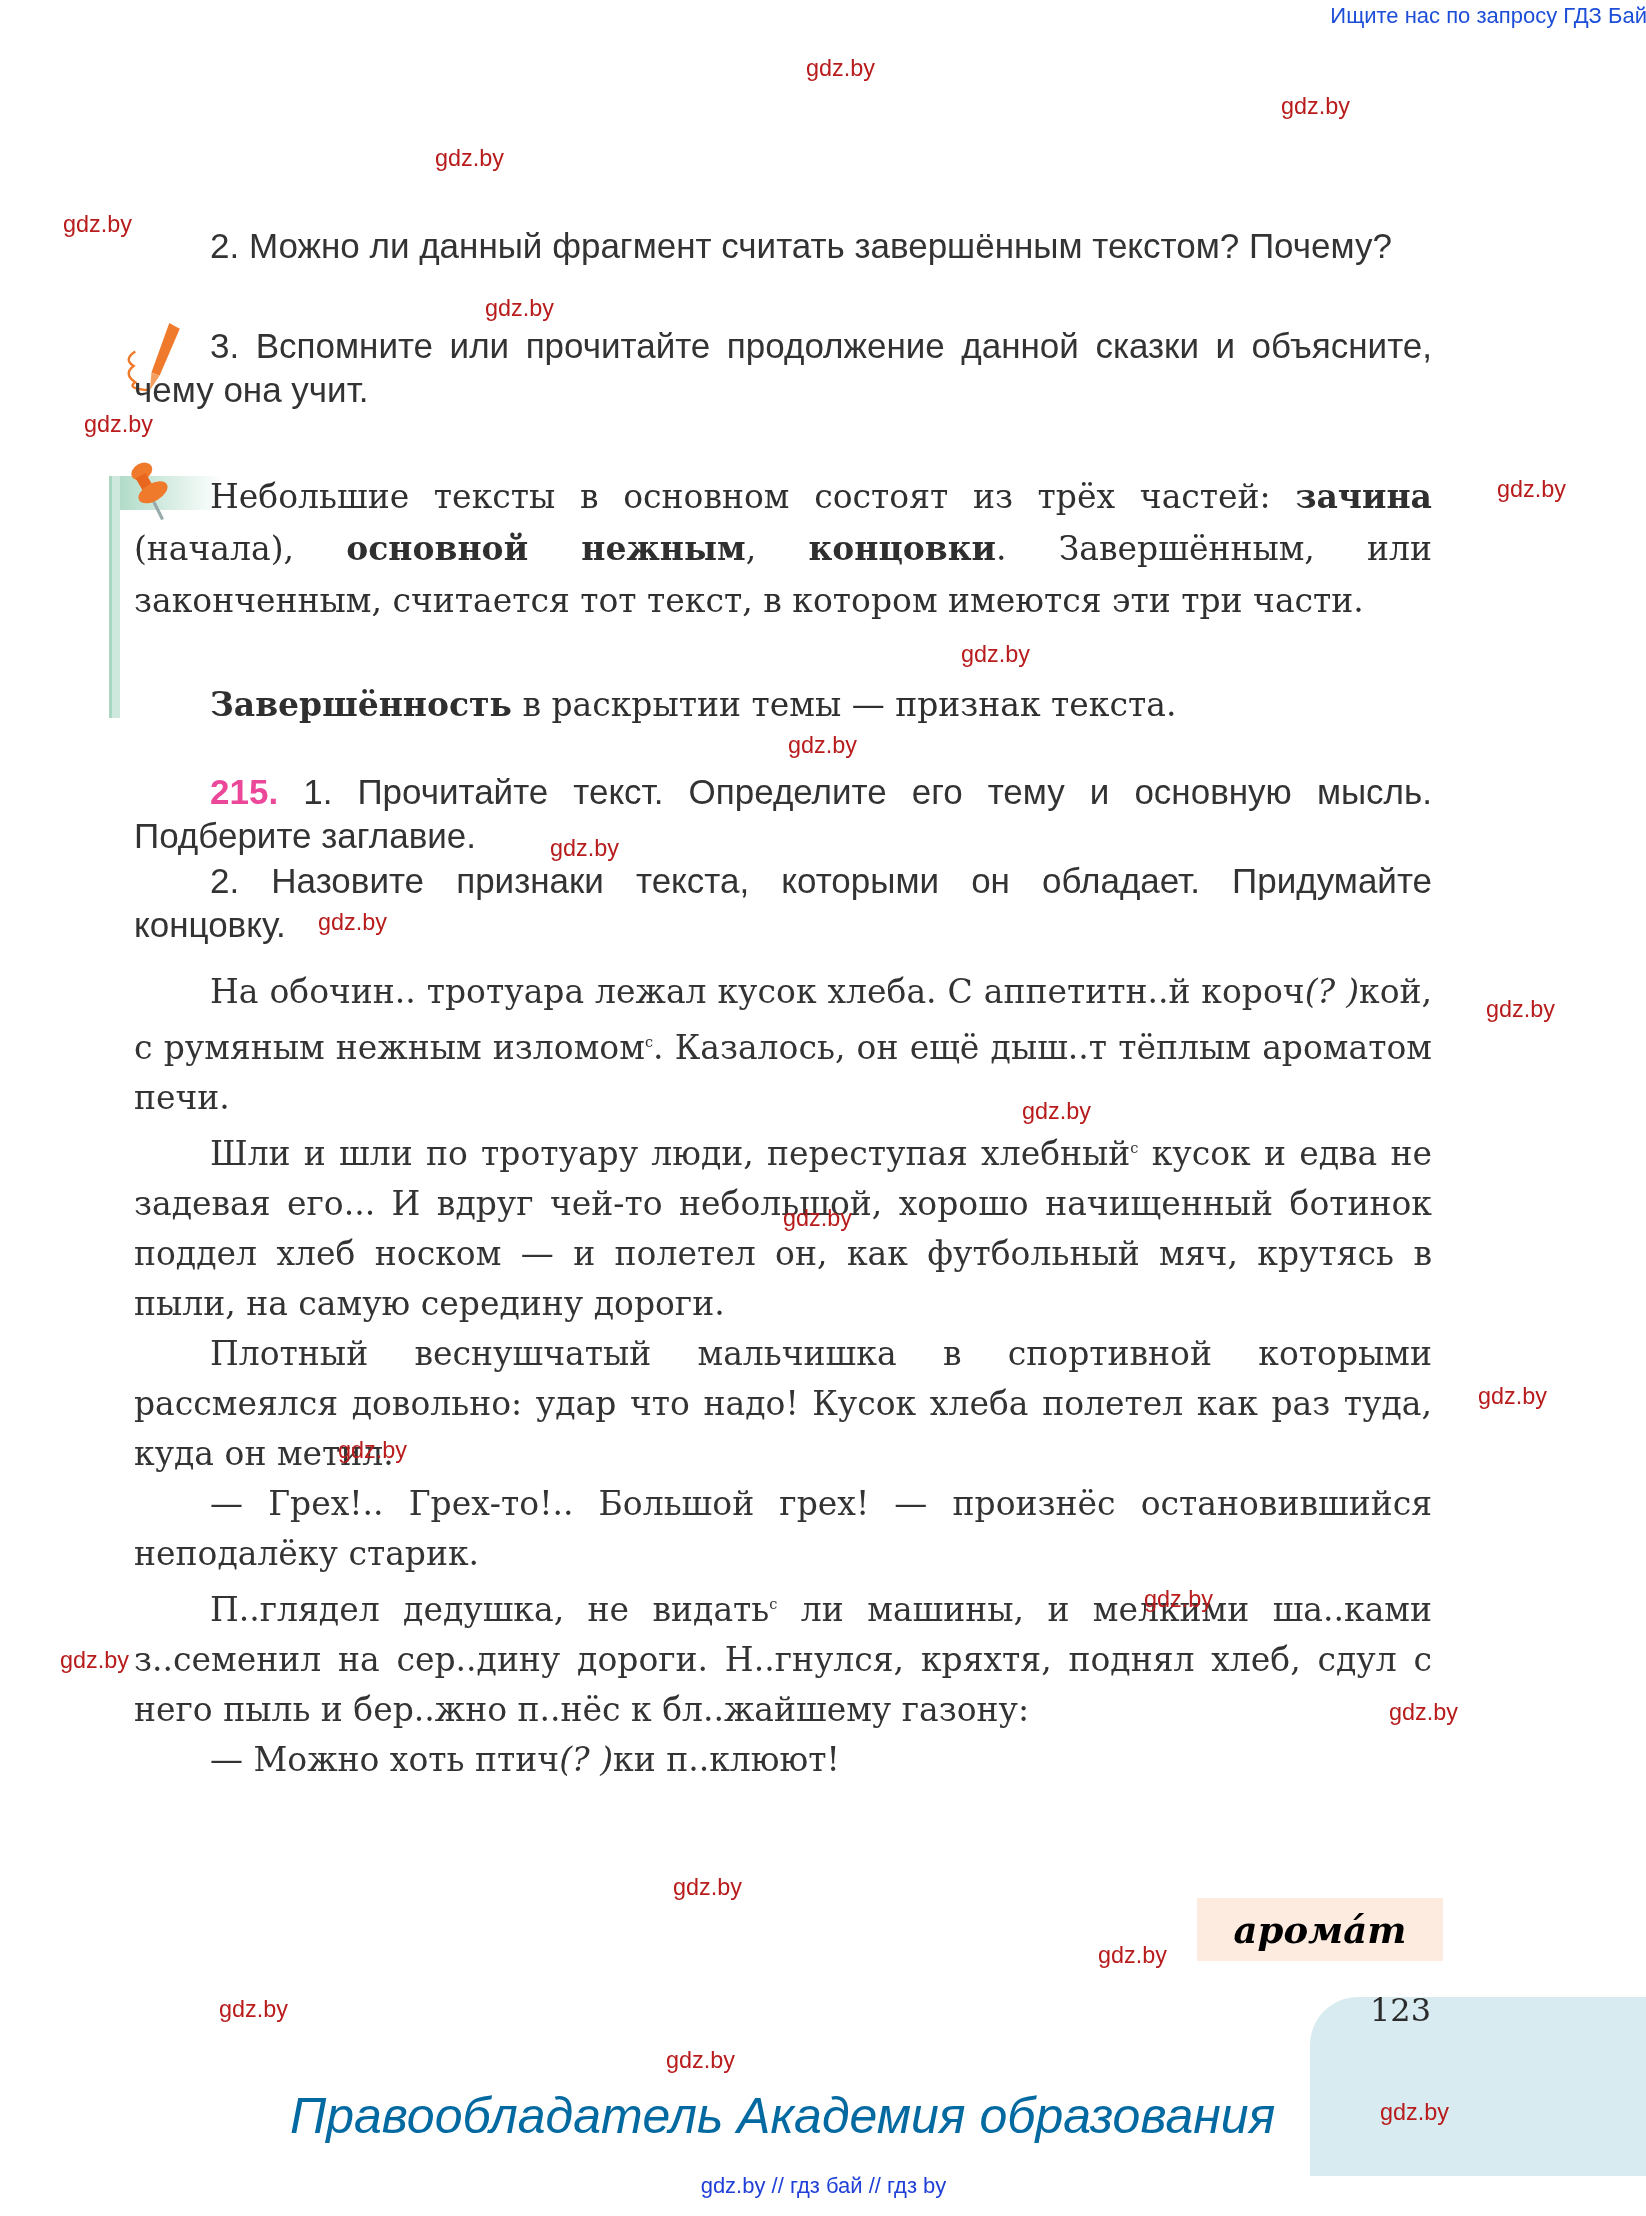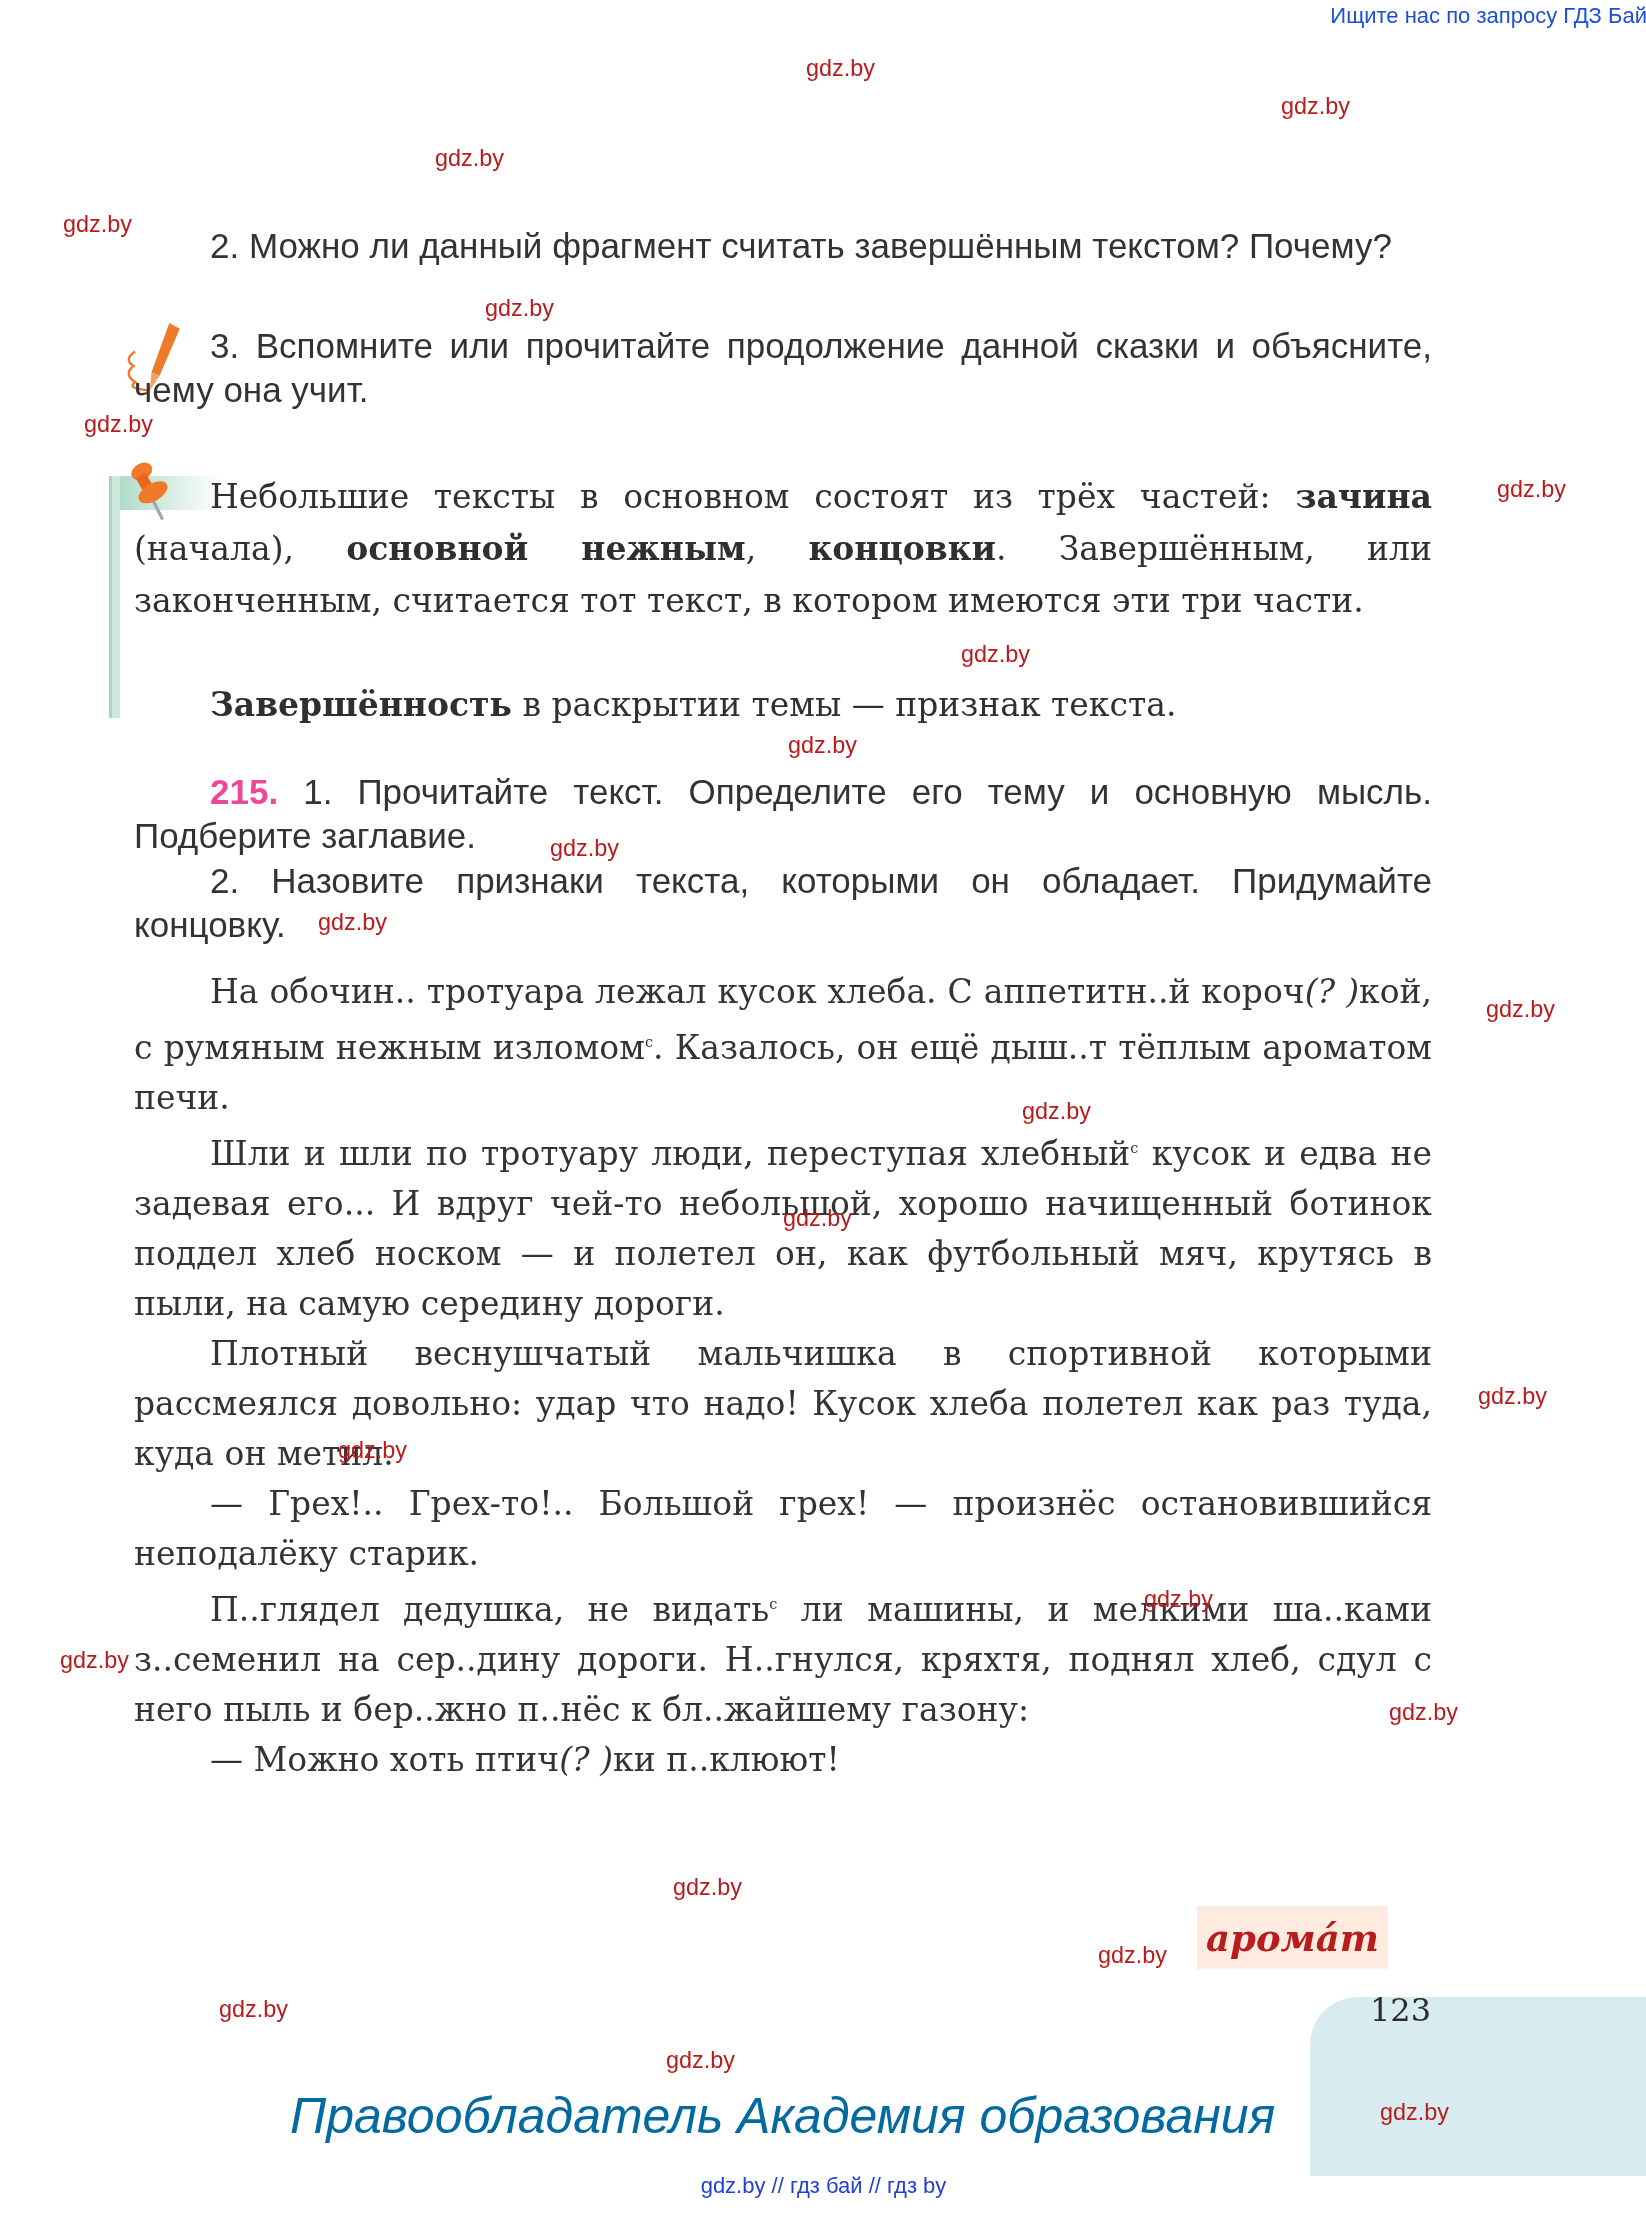--- a/index.html
+++ b/index.html
@@ -9,21 +9,21 @@
   .top-search { position:absolute; top:3.2px; left:0; width:1647px; text-align:right; color:#1d4ed8; font-size:22px; }
   .sans-para { position:absolute; left:134px; width:1298px; font-family:"Liberation Sans", sans-serif; font-size:35px; line-height:44px; color:#333; text-align:justify; }
   .rule-box { position:absolute; left:109px; top:476px; width:1330px; height:242px; }
   .rule-bar { position:absolute; left:0; top:0; width:11.3px; height:242px; background:#cfe8dd; border-left:3.2px solid #a9d7c2; box-sizing:border-box; }
   .rule-grad { position:absolute; left:0; top:0; width:113px; height:34px; background:linear-gradient(90deg,#a9d8c3,#ffffff); }
   .rule-text { position:absolute; left:134px; width:1298px; font-family:"DejaVu Serif", "Liberation Serif", serif; font-size:33px; line-height:52px; color:#2f2f2f; text-align:justify; }
   .ex-num { color:#ec4899; font-weight:bold; }
   .story { position:absolute; left:134px; width:1298px; font-family:"DejaVu Serif", "Liberation Serif", serif; font-size:33px; line-height:50px; color:#333; }
   .story p { margin:0; text-indent:76px; text-align:justify; }
   .story sup { font-size:14.5px; }
-  .aroma { position:absolute; left:1197px; top:1898px; width:191px; height:63px; background:#fdebe0; display:flex; align-items:center; justify-content:center; font-family:"DejaVu Serif", "Liberation Serif", serif; font-style:italic; font-weight:bold; font-size:37px; color:#b91c1c;margin-top:8px; }
+  .aroma { position:absolute; left:1197px; top:1898px; width:246px; height:63px; background:#fdebe0; display:flex; align-items:center; justify-content:center; font-family:"DejaVu Serif", "Liberation Serif", serif; font-style:italic; font-weight:bold; font-size:37px; color:#000000; }
   .page-panel { position:absolute; left:1310px; top:1997px; width:337px; height:179px; background:#d7ebf0; border-top-left-radius:48px; }
   .page-num { position:absolute; left:1370px; top:1991px; font-family:"DejaVu Serif", "Liberation Serif", serif; font-size:32px; color:#2b2b2b; }
   .owner { position:absolute; top:2087px; left:290px; font-family:"Liberation Sans", sans-serif; font-style:italic; font-size:50px; color:#0369a1; white-space:nowrap; }
   .footer-links { position:absolute; top:2173px; left:0; width:1647px; text-align:center; font-size:22px; color:#1f3fd6; }
 </style>
 </head>
 <body>
 
 <div class="top-search">Ищите нас по запросу ГДЗ Бай</div>
 

